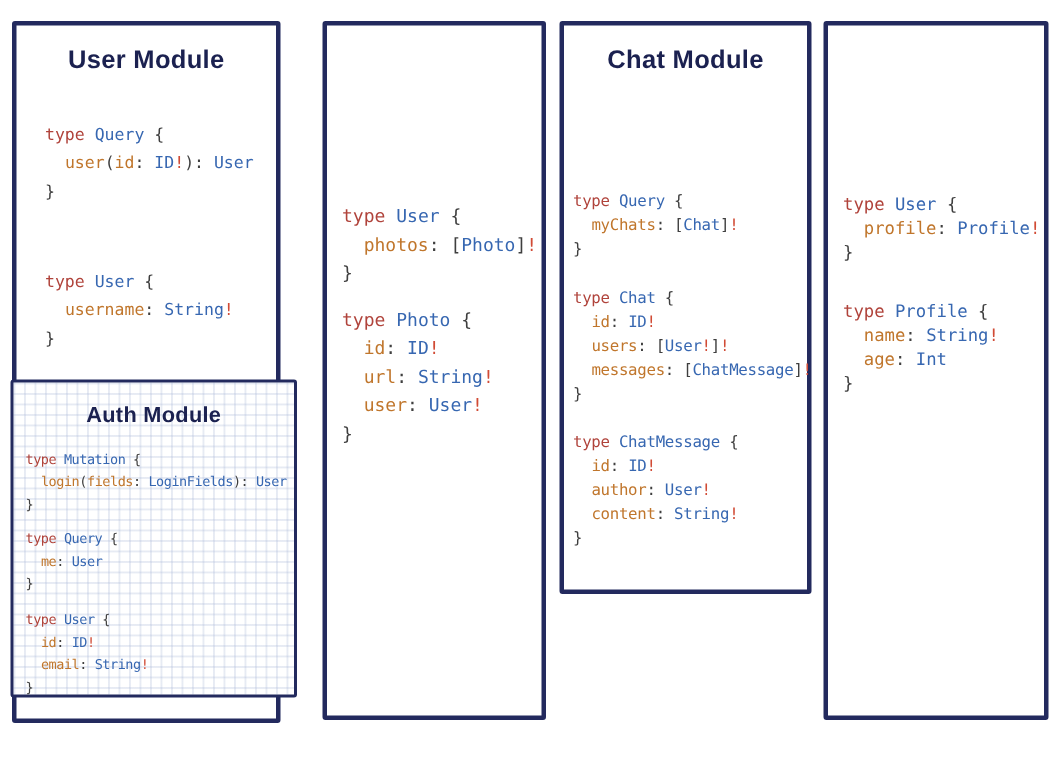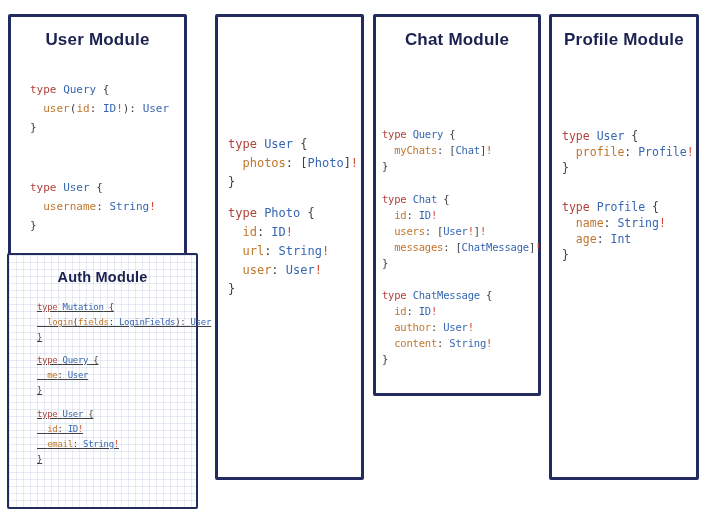--- a/index.html
+++ b/index.html
@@ -38,28 +38,28 @@
   .tk-pu{color:var(--c-pu);}
 
   
   .box-user{left:8px;top:14px;width:179px;height:468px;z-index:1;}
   .box-user .code{left:19px;font-size:11px;line-height:19px;}
   .box-user .b0{top:63px;}
   .box-user .b1{top:161px;}
 
   
   .box-auth{
-    left:7px;top:253px;width:191px;height:256px;border-width:2px;z-index:2;
+    left:7px;top:253px;width:191px;height:212px;border-width:2px;z-index:2;
     background-image:
       linear-gradient(rgba(167,182,214,0.28) 1px, transparent 1px),
       linear-gradient(90deg, rgba(167,182,214,0.28) 1px, transparent 1px);
     background-size:7px 7px;
   }
   .box-auth .module-title{font-size:14.5px;top:14px;}
-  .box-auth .code{left:28px;font-size:9px;line-height:15px;letter-spacing:-0.3px;text-decoration:underline;}
+  .box-auth .code{left:8px;font-size:9px;line-height:15px;letter-spacing:-0.3px;}
   .box-auth .b0{top:45px;}
   .box-auth .b1{top:98px;}
   .box-auth .b2{top:152px;}
 
   
   .box-gallery{left:215px;top:14px;width:149px;height:466px;}
   .box-gallery .code{left:10px;font-size:12px;line-height:19px;}
   .box-gallery .b0{top:118px;}
   .box-gallery .b1{top:187px;}
 
@@ -100,18 +100,17 @@
   </section>
 
   <section class="module box-chat">
     <h2 class="module-title">Chat Module</h2>
     <div class="code b0"><div class="code-line"><span class="tk-kw">type</span><span class="tk-pu"> </span><span class="tk-ty">Query</span><span class="tk-pu"> {</span></div><div class="code-line"><span class="tk-pu">  </span><span class="tk-fl">myChats</span><span class="tk-pu">: </span><span class="tk-pu">[</span><span class="tk-ty">Chat</span><span class="tk-pu">]</span><span class="tk-bg">!</span></div><div class="code-line"><span class="tk-pu">}</span></div></div>
     <div class="code b1"><div class="code-line"><span class="tk-kw">type</span><span class="tk-pu"> </span><span class="tk-ty">Chat</span><span class="tk-pu"> {</span></div><div class="code-line"><span class="tk-pu">  </span><span class="tk-fl">id</span><span class="tk-pu">: </span><span class="tk-ty">ID</span><span class="tk-bg">!</span></div><div class="code-line"><span class="tk-pu">  </span><span class="tk-fl">users</span><span class="tk-pu">: </span><span class="tk-pu">[</span><span class="tk-ty">User</span><span class="tk-bg">!</span><span class="tk-pu">]</span><span class="tk-bg">!</span></div><div class="code-line"><span class="tk-pu">  </span><span class="tk-fl">messages</span><span class="tk-pu">: </span><span class="tk-pu">[</span><span class="tk-ty">ChatMessage</span><span class="tk-pu">]</span><span class="tk-bg">!</span></div><div class="code-line"><span class="tk-pu">}</span></div></div>
     <div class="code b2"><div class="code-line"><span class="tk-kw">type</span><span class="tk-pu"> </span><span class="tk-ty">ChatMessage</span><span class="tk-pu"> {</span></div><div class="code-line"><span class="tk-pu">  </span><span class="tk-fl">id</span><span class="tk-pu">: </span><span class="tk-ty">ID</span><span class="tk-bg">!</span></div><div class="code-line"><span class="tk-pu">  </span><span class="tk-fl">author</span><span class="tk-pu">: </span><span class="tk-ty">User</span><span class="tk-bg">!</span></div><div class="code-line"><span class="tk-pu">  </span><span class="tk-fl">content</span><span class="tk-pu">: </span><span class="tk-ty">String</span><span class="tk-bg">!</span></div><div class="code-line"><span class="tk-pu">}</span></div></div>
   </section>
 
   <section class="module box-profile">
-    <h2 class="module-title">Profile Module</h2>
     <div class="code b0"><div class="code-line"><span class="tk-kw">type</span><span class="tk-pu"> </span><span class="tk-ty">User</span><span class="tk-pu"> {</span></div><div class="code-line"><span class="tk-pu">  </span><span class="tk-fl">profile</span><span class="tk-pu">: </span><span class="tk-ty">Profile</span><span class="tk-bg">!</span></div><div class="code-line"><span class="tk-pu">}</span></div></div>
     <div class="code b1"><div class="code-line"><span class="tk-kw">type</span><span class="tk-pu"> </span><span class="tk-ty">Profile</span><span class="tk-pu"> {</span></div><div class="code-line"><span class="tk-pu">  </span><span class="tk-fl">name</span><span class="tk-pu">: </span><span class="tk-ty">String</span><span class="tk-bg">!</span></div><div class="code-line"><span class="tk-pu">  </span><span class="tk-fl">age</span><span class="tk-pu">: </span><span class="tk-ty">Int</span></div><div class="code-line"><span class="tk-pu">}</span></div></div>
   </section>
 
 </div>
 
 </body></html>

